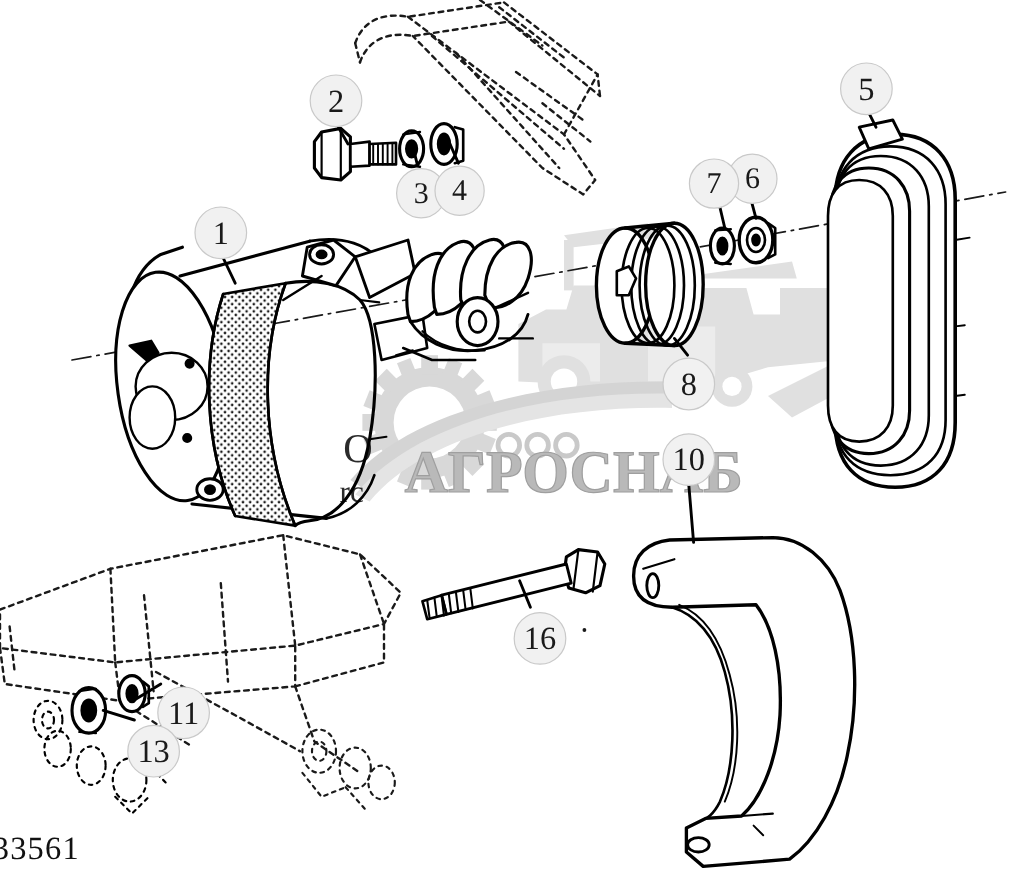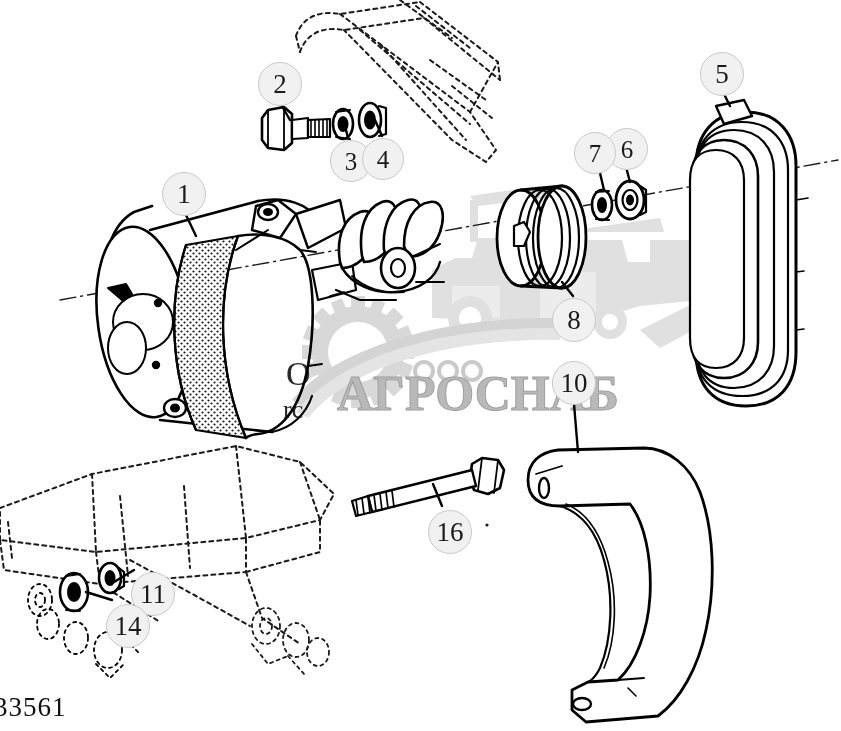--- a/index.html
+++ b/index.html
@@ -433,18 +433,18 @@
     <div class="callout small" style="left:574px; top:132px;">7</div>
 
     <div class="callout" style="left:552px; top:298px;">8</div>
 
     <div class="callout" style="left:552px; top:361px;">10</div>
 
     <div class="callout" style="left:428px; top:510px;">16</div>
 
     <div class="callout" style="left:131px; top:572px;">11</div>
 
-    <div class="callout" style="left:106px; top:604px;">14</div>
+    <div class="callout" style="left:106px; top:604px;">13</div>
 
     <div class="corner-id">33561</div>
   </div>
 
 </div>
 
 </body></html>

